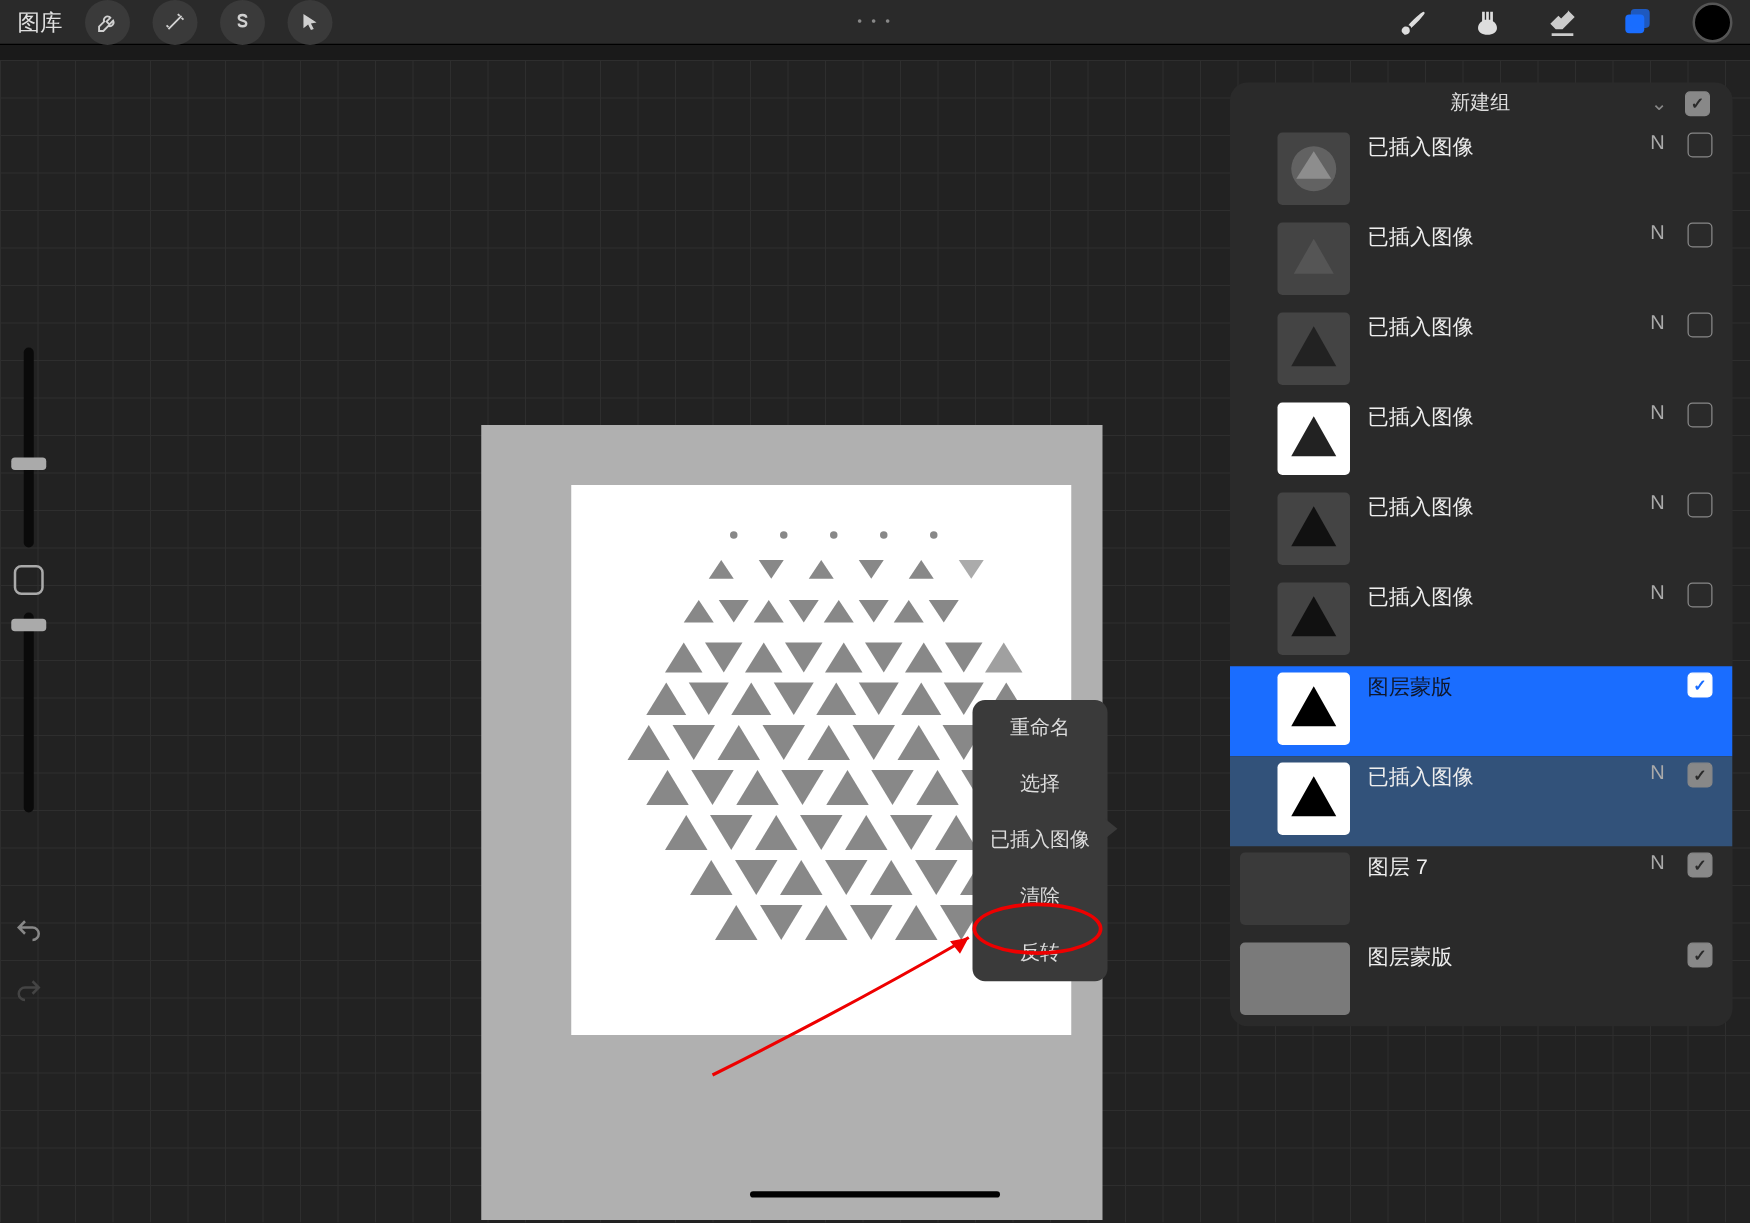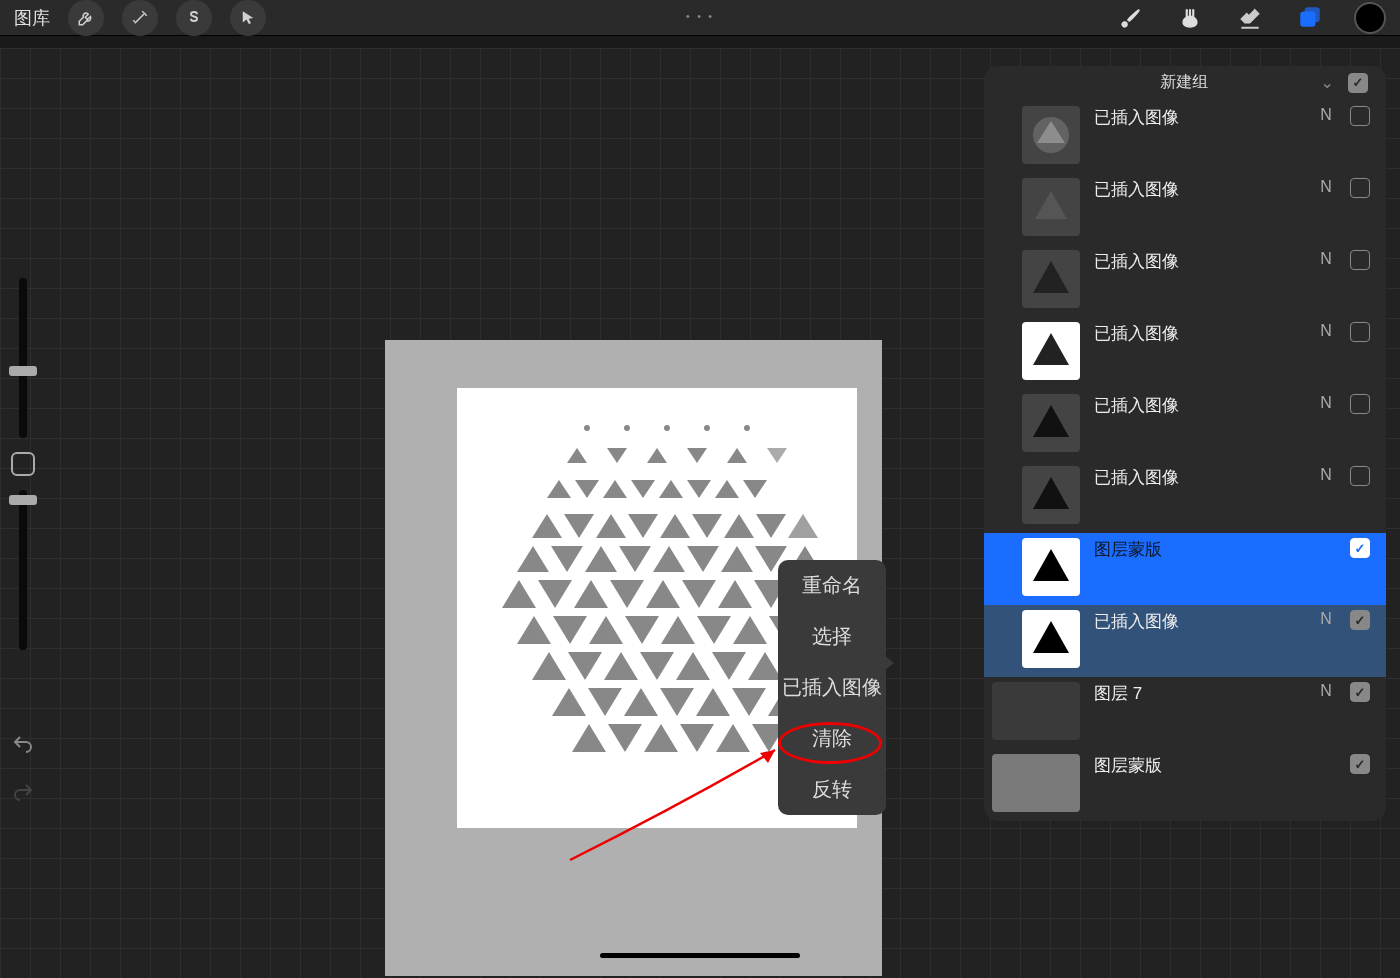--- a/index.html
+++ b/index.html
@@ -36,21 +36,21 @@
 .redo-btn { color: #444; }
 
 
 .artwork { position: absolute; left: 385px; top: 292px; width: 497px; height: 636px; background: #b0b0b0; }
 .artwork-inner { position: absolute; left: 72px; top: 48px; width: 400px; height: 440px; background: #fff; }
 .hex-pattern { position: absolute; inset: 0; display: flex; align-items: center; justify-content: center; }
 
 
 .context-menu { position: absolute; left: 778px; top: 560px; width: 108px; background: #3a3a3a; border-radius: 10px; overflow: visible; z-index: 50; }
 .context-menu::after { content: ''; position: absolute; right: -8px; top: 95px; border-left: 10px solid #3a3a3a; border-top: 8px solid transparent; border-bottom: 8px solid transparent; }
-.context-item { padding: 12px 0; text-align: center; font-size: 20px; color: #ddd; cursor: pointer; }
+.context-item { padding: 12px 0; text-align: center; font-size: 16px; color: #ddd; cursor: pointer; }
 
 
 .red-ellipse { position: absolute; left: 778px; top: 722px; width: 104px; height: 42px; border: 3px solid #e00; border-radius: 50%; z-index: 60; pointer-events: none; }
 .red-arrow { position: absolute; left: 560px; top: 745px; width: 240px; height: 120px; z-index: 60; pointer-events: none; }
 
 
 .layers-panel { position: absolute; right: 14px; top: 66px; width: 402px; background: #2a2a2a; border-radius: 14px; overflow: hidden; z-index: 40; }
 .layers-header { display: flex; align-items: center; justify-content: space-between; padding: 18px 20px 12px; }
 .layers-title { font-size: 26px; font-weight: 600; }
 .add-layer { font-size: 28px; color: #ccc; cursor: pointer; font-weight: 300; }

